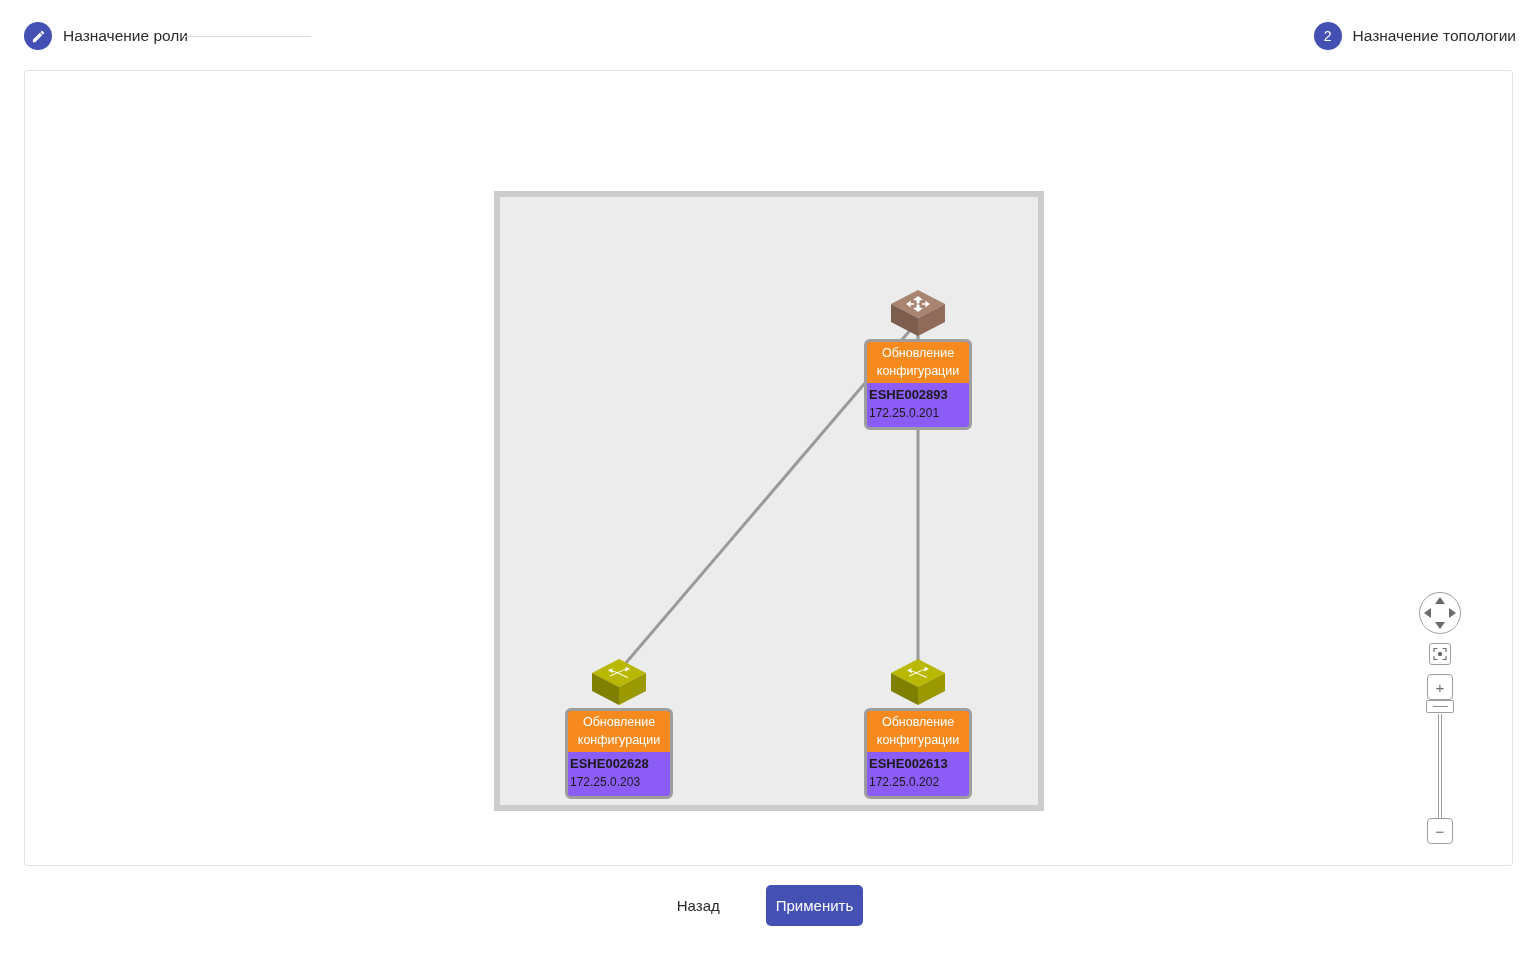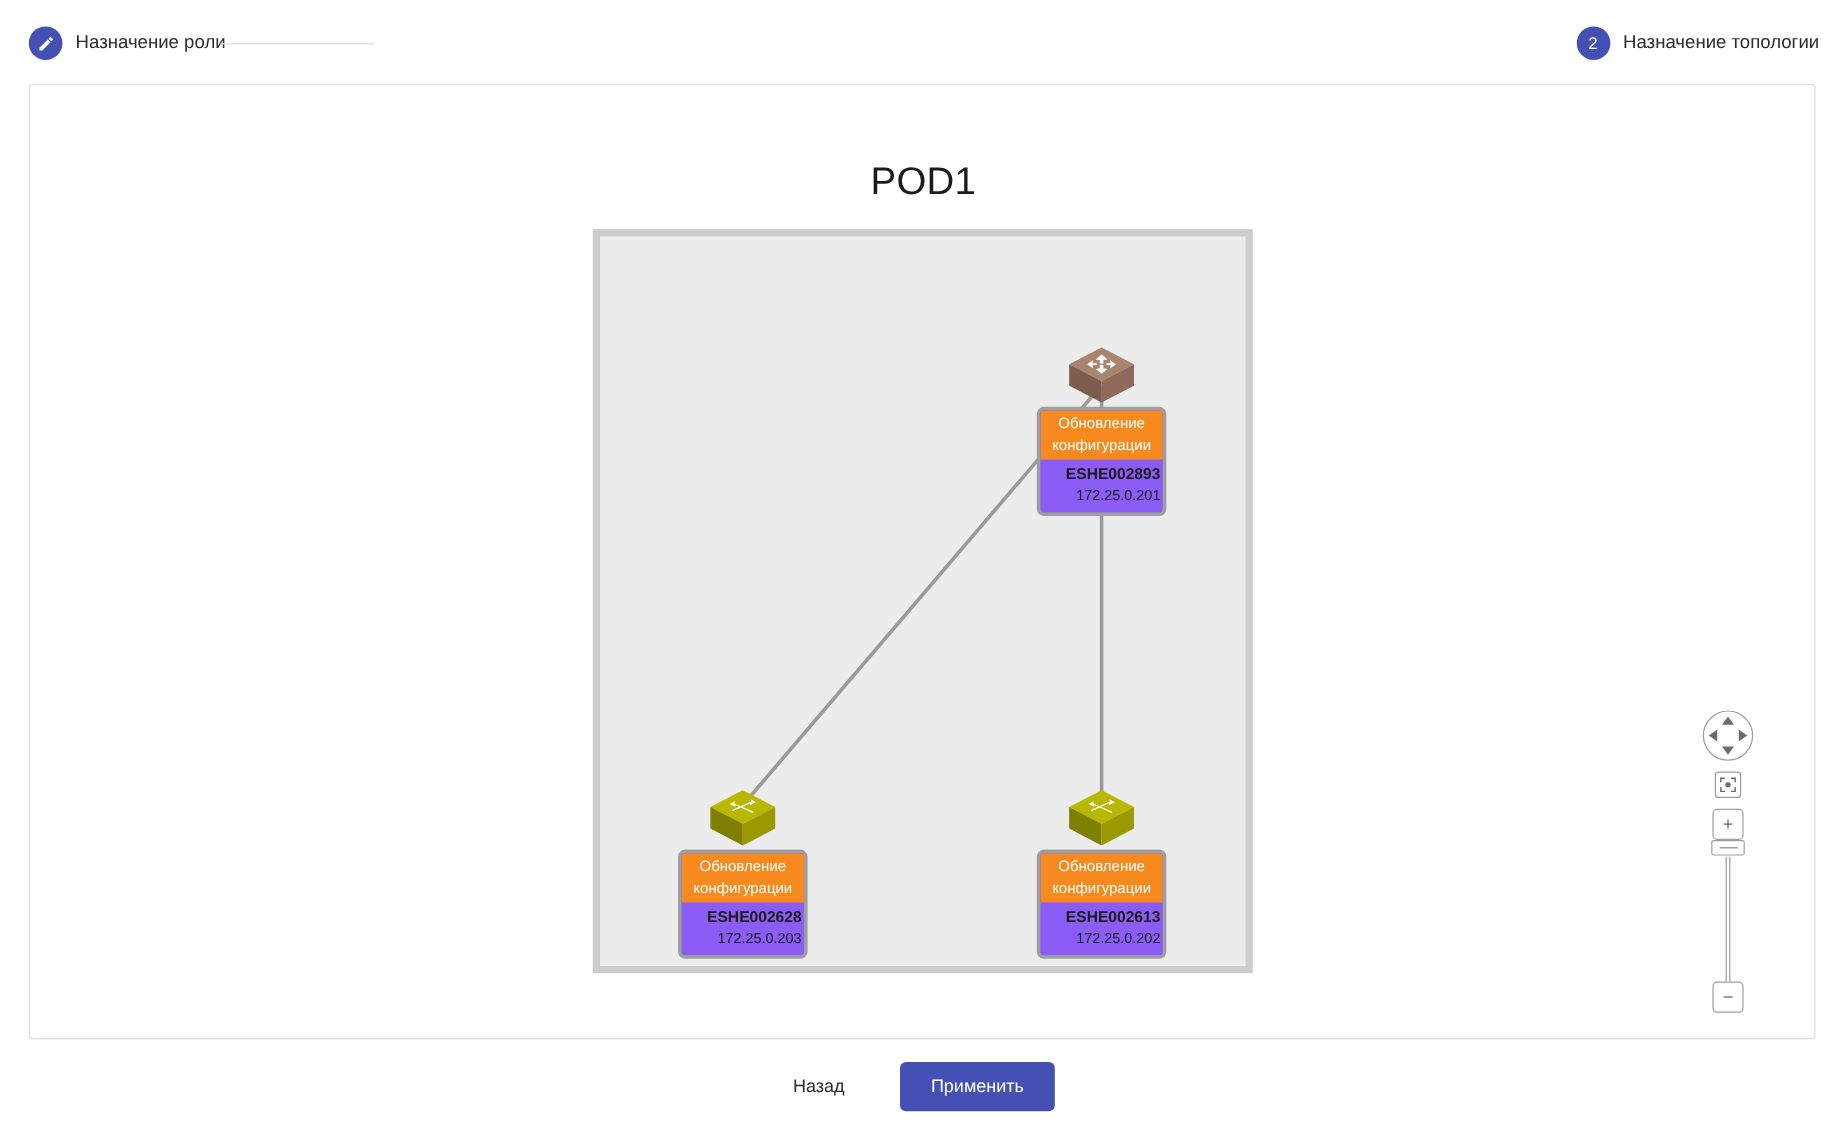--- a/index.html
+++ b/index.html
@@ -63,21 +63,21 @@
     background: #8b5cf6;
     border: 3px solid #9e9e9e; border-radius: 6px;
     overflow: hidden;
     box-shadow: 0 0 0 0 rgba(0,0,0,0);
   }
   .node-label .lbl-head {
     background: #f68a1e; color: #ffffff;
     font-size: 12.5px; line-height: 18px;
     text-align: center; padding: 2px 2px 3px;
   }
-  .node-label .lbl-body { padding: 2px 2px 4px; text-align: right; }
+  .node-label .lbl-body { padding: 2px 2px 4px; text-align: left; }
   .node-label .lbl-name { font-size: 13px; font-weight: bold; color: #1b1b1b; line-height: 19px; }
   .node-label .lbl-ip { font-size: 12px; color: #1b1b1b; line-height: 19px; }
 
   
   .viewctl { position: absolute; right: 50px; top: 520px; width: 44px; }
   .pan-wheel { position: relative; width: 44px; height: 44px; margin: 0 auto; }
   .ctl-btn {
     width: 22px; height: 22px; margin: 8px auto 0;
     border: 1px solid #9e9e9e; border-radius: 3px; background: #fff;
     display: flex; align-items: center; justify-content: center;
@@ -107,21 +107,21 @@
     display: flex; align-items: center; justify-content: center; gap: 42px;
   }
   .link-btn {
     background: none; border: none; cursor: pointer;
     font-family: "Liberation Sans", sans-serif;
     font-size: 15px; color: #2b2b2b; padding: 6px 4px;
   }
   .primary-btn {
     background: #4550b5; color: #fff; border: none; border-radius: 5px;
     font-family: "Liberation Sans", sans-serif;
-    font-size: 15px; padding: 12px 26px; cursor: pointer; text-align: center;
+    font-size: 15px; padding: 12px 10px; cursor: pointer; text-align: center;
   }
 </style>
 </head>
 <body>
 
 <div id="root">
 
   <div class="stepper">
     <div class="step step-left">
       <div class="step-circle">
@@ -135,21 +135,20 @@
     <div class="step-connector"></div>
 
     <div class="step step-right">
       <div class="step-circle">2</div>
       <span class="step-label">Назначение топологии</span>
     </div>
   </div>
 
   <div class="card">
 
-    <div class="pod-title">POD1</div>
 
     <div class="canvas">
 
       <div class="pod-box"></div>
 
       <svg class="links" viewBox="0 0 1489 796" preserveAspectRatio="none">
         <line x1="893" y1="250" x2="594" y2="600" stroke="#9a9a9a" stroke-width="3"></line>
         <line x1="893" y1="250" x2="893" y2="600" stroke="#9a9a9a" stroke-width="3"></line>
       </svg>
 

